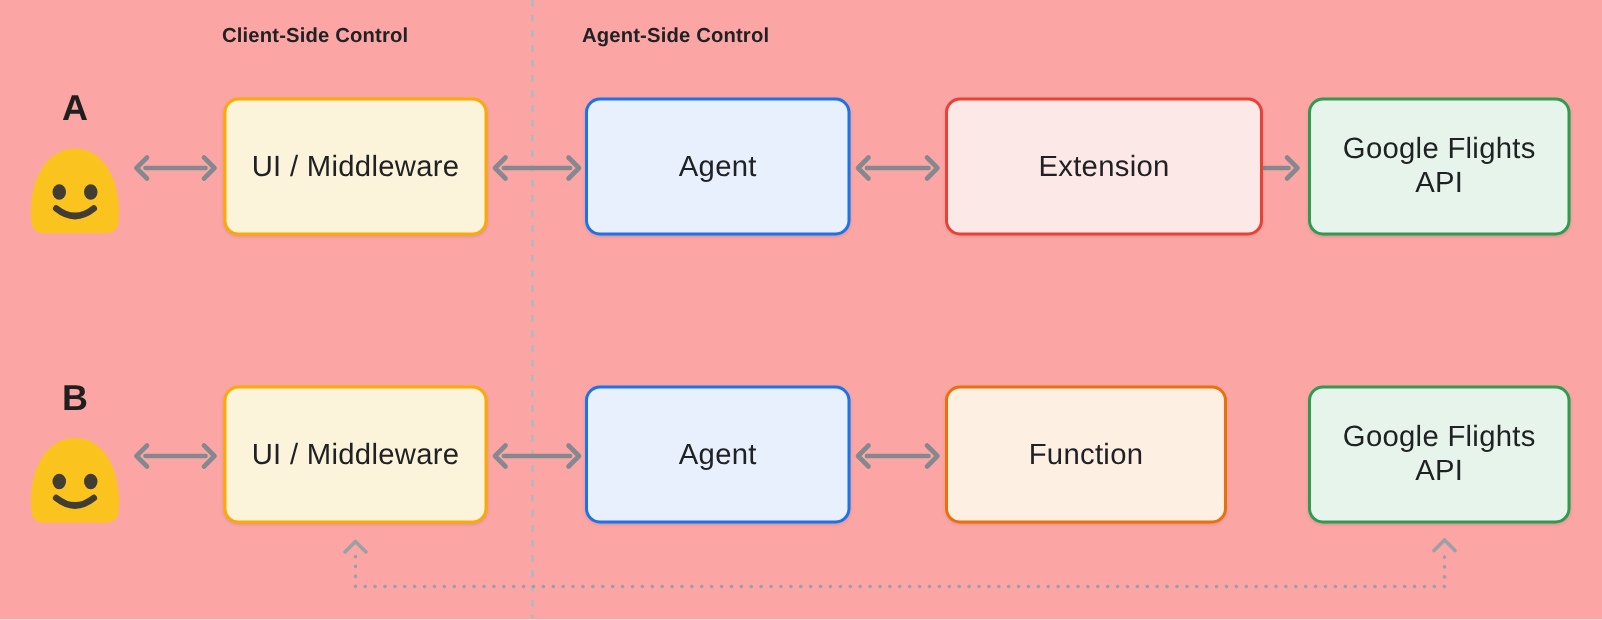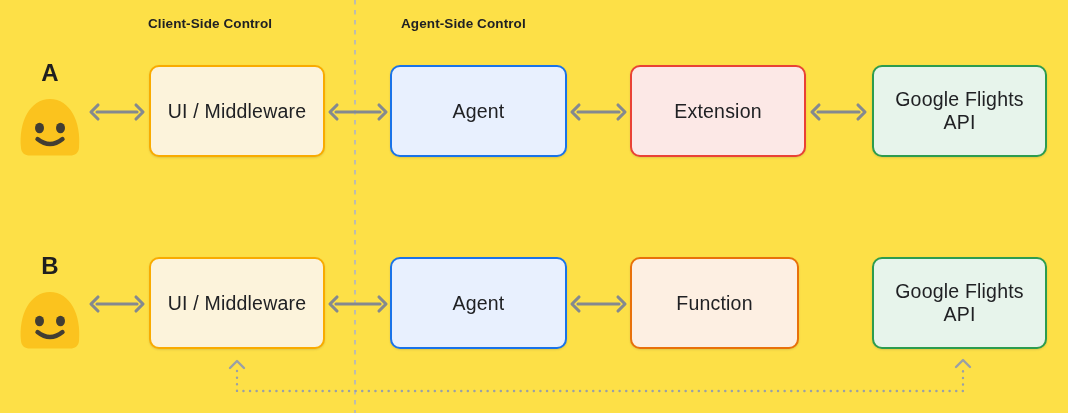--- a/index.html
+++ b/index.html
@@ -3,21 +3,21 @@
 <meta charset="utf-8">
 <style>
   * { margin: 0; padding: 0; box-sizing: border-box; }
   html, body { background: #ffffff; }
   body { font-family: "Liberation Sans", sans-serif; color: #202124; }
 
   .canvas {
     position: relative;
     width: 1068px;
     height: 413px;
-    background: #fde047;
+    background: #fca5a5;
     overflow: hidden;
   }
 
   .section-label {
     position: absolute;
     font-size: 13.5px;
     font-weight: 700;
     letter-spacing: 0.1px;
     color: #202124;
     white-space: nowrap;
@@ -62,21 +62,21 @@
     color: #1f1f1f;
   }
   .blob { position: absolute; }
 </style>
 </head>
 <body>
 
 <div class="canvas">
 
   <div class="section-label" style="left:148px; top:16px;">Client-Side Control</div>
-  <div class="section-label" style="left:388px; top:16px;margin-left:13px;">Agent-Side Control</div>
+  <div class="section-label" style="left:388px; top:16px;">Agent-Side Control</div>
 
   <svg class="overlay" viewBox="0 0 1068 413" xmlns="http://www.w3.org/2000/svg">
 
     <line x1="355" y1="0" x2="355" y2="413" stroke="#B5B8BB" stroke-width="1.8" stroke-dasharray="4.5 5.5"></line>
 
     <g stroke="#84898F" stroke-width="3.1" fill="none" stroke-linecap="round" stroke-linejoin="round">
       <g>
         <line x1="97" y1="112" x2="137" y2="112"></line>
         <polyline points="98,105 91,112 98,119"></polyline>
         <polyline points="136,105 143,112 136,119"></polyline>
@@ -129,21 +129,21 @@
     <ellipse cx="45.5" cy="33" rx="4.5" ry="5.2" fill="#423D33"></ellipse>
     <path d="M22.5 44 Q 35 54 47.5 44" stroke="#423D33" stroke-width="4.4" fill="none" stroke-linecap="round"></path>
   </svg>
 
   <div class="node yellow" style="left:149px; top:65px; width:176px;">
     <span>UI / Middleware</span>
   </div>
   <div class="node blue" style="left:390px; top:65px; width:177px;">
     <span>Agent</span>
   </div>
-  <div class="node red" style="left:630px; top:65px; width:176px;text-align:right;">
+  <div class="node red" style="left:630px; top:65px; width:212px;text-align:right;">
     <span>Extension</span>
   </div>
   <div class="node green" style="left:872px; top:65px; width:175px;">
     <span>Google Flights API</span>
   </div>
 
   <div class="actor-letter" style="top:252px;">B</div>
 
   <svg class="blob" style="left:15px; top:288px;" width="70" height="62" viewBox="0 0 70 62" xmlns="http://www.w3.org/2000/svg">
     <path d="M6 53 C 3.5 27 15 4 35 4 C 55 4 66.5 27 64 53 C 63.6 58 60 60.5 55 60.5 L 15 60.5 C 10 60.5 6.4 58 6 53 Z" fill="#FBC31E"></path>
@@ -151,20 +151,20 @@
     <ellipse cx="45.5" cy="33" rx="4.5" ry="5.2" fill="#423D33"></ellipse>
     <path d="M22.5 44 Q 35 54 47.5 44" stroke="#423D33" stroke-width="4.4" fill="none" stroke-linecap="round"></path>
   </svg>
 
   <div class="node yellow" style="left:149px; top:257px; width:176px;">
     <span>UI / Middleware</span>
   </div>
   <div class="node blue" style="left:390px; top:257px; width:177px;">
     <span>Agent</span>
   </div>
-  <div class="node orange" style="left:630px; top:257px; width:169px;">
+  <div class="node orange" style="left:630px; top:257px; width:188px;">
     <span>Function</span>
   </div>
   <div class="node green" style="left:872px; top:257px; width:175px;">
     <span>Google Flights API</span>
   </div>
 
 </div>
 
 </body></html>

